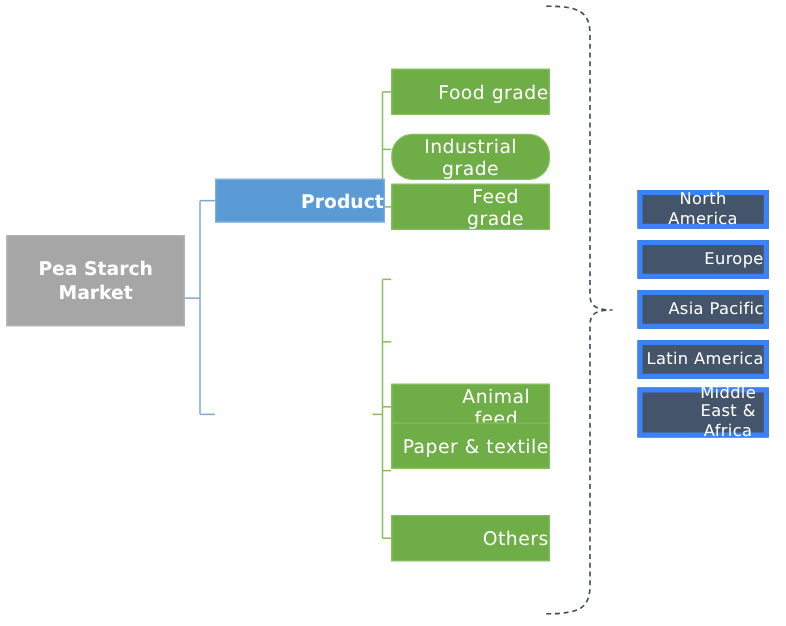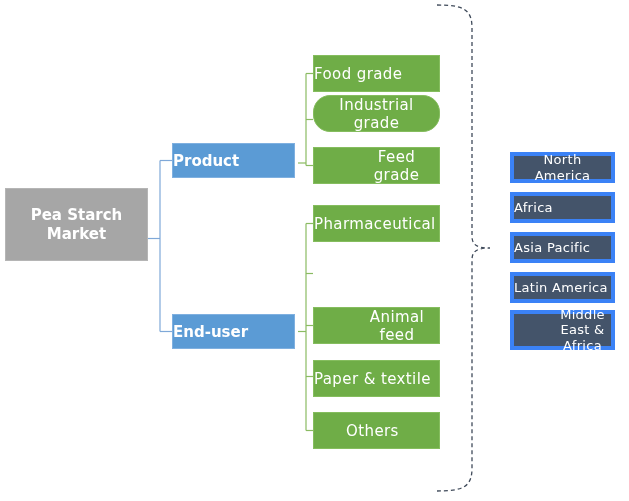--- a/index.html
+++ b/index.html
@@ -12,57 +12,57 @@
     position: relative;
     width: 629px;
     height: 501px;
     background: #ffffff;
     overflow: hidden;
   }
   .node {
     position: absolute;
     display: flex;
     align-items: center;
-    justify-content: flex-start;
+    justify-content: flex-end;
     text-align: center;
     color: #ffffff;
     box-sizing: border-box;
   }
   .root-node {
     left: 5px; top: 188px; width: 143px; height: 73px;
     background: #a6a6a6;
     border: 1px solid #b5b5b5;
     font-size: 15px;
     font-weight: bold;
     line-height: 1.25;
     padding: 0 14px;
   }
   .category-node {
-    left: 172px; width: 123px; height: 35px;
+    left: 172px; width: 136px; height: 35px;
     background: #5b9bd5;
     border: 1px solid #7fb0e0;
     font-size: 15px;
     font-weight: bold;
   }
   .cat-product { top: 143px; }
   .cat-enduser { top: 314px; }
   .segment-node {
     left: 313px; width: 127px; height: 37px;
     background: #6fad47;
     border: 1px solid #85bd5e;
     font-size: 15px;
     letter-spacing: 0.4px;
   }
   .seg-0 { top: 55px; }
-  .seg-1 { top: 95px; border-radius: 17px; }
+  .seg-1 { top: 107px; border-radius: 17px; }
   .seg-2 { top: 147px; padding-left: 40px; }
   .seg-3 { top: 205px; }
   .seg-4 { top: 255px; }
   .seg-5 { top: 307px; padding-left: 41px; }
-  .seg-6 { top: 360px; }
+  .seg-6 { top: 338px; }
   .seg-7 { top: 412px; padding-left: 32px; }
   .region-node {
     left: 510px; width: 105px; height: 31px;
     background: #44546a;
     border: 4px solid #3b82f6;
     font-size: 13px;
     letter-spacing: 0.3px;
     line-height: 1.2;
   }
   .reg-0 { top: 152px; }
@@ -112,52 +112,46 @@
     <path d="M437,5 C463,5 472,9 472,28 L472,236 C472,245 477,248 490,248 C477,248 472,251 472,260 L472,468 C472,487 463,491 437,491" fill="none" stroke="#3f4a5a" stroke-width="1.3" stroke-dasharray="4,3"></path>
   </svg>
 
   <div class="node root-node">
     <span>Pea Starch Market</span>
   </div>
 
   <div class="node category-node cat-product">
     <span>Product</span>
   </div>
-  <div class="node category-node cat-enduser">
-    <span>End-user</span>
-  </div>
 
   <div class="node segment-node seg-0">
     <span>Food grade</span>
   </div>
   <div class="node segment-node seg-1">
     <span>Industrial grade</span>
   </div>
   <div class="node segment-node seg-2">
     <span>Feed grade</span>
   </div>
 
-  <div class="node segment-node seg-3">
-    <span>Pharmaceutical</span>
-  </div>
   <div class="node segment-node seg-5">
     <span>Animal feed</span>
   </div>
   <div class="node segment-node seg-6">
     <span>Paper &amp; textile</span>
   </div>
   <div class="node segment-node seg-7">
     <span>Others</span>
   </div>
 
   <div class="node region-node reg-0">
     <span>North America</span>
   </div>
   <div class="node region-node reg-1">
-    <span>Africa</span>
+    <span>Europe</span>
   </div>
   <div class="node region-node reg-3">
     <span>Latin America</span>
   </div>
   <div class="node region-node reg-2">
     <span>Asia Pacific</span>
   </div>
   <div class="node region-node reg-4">
     <span>Middle East &amp; Africa</span>
   </div>

